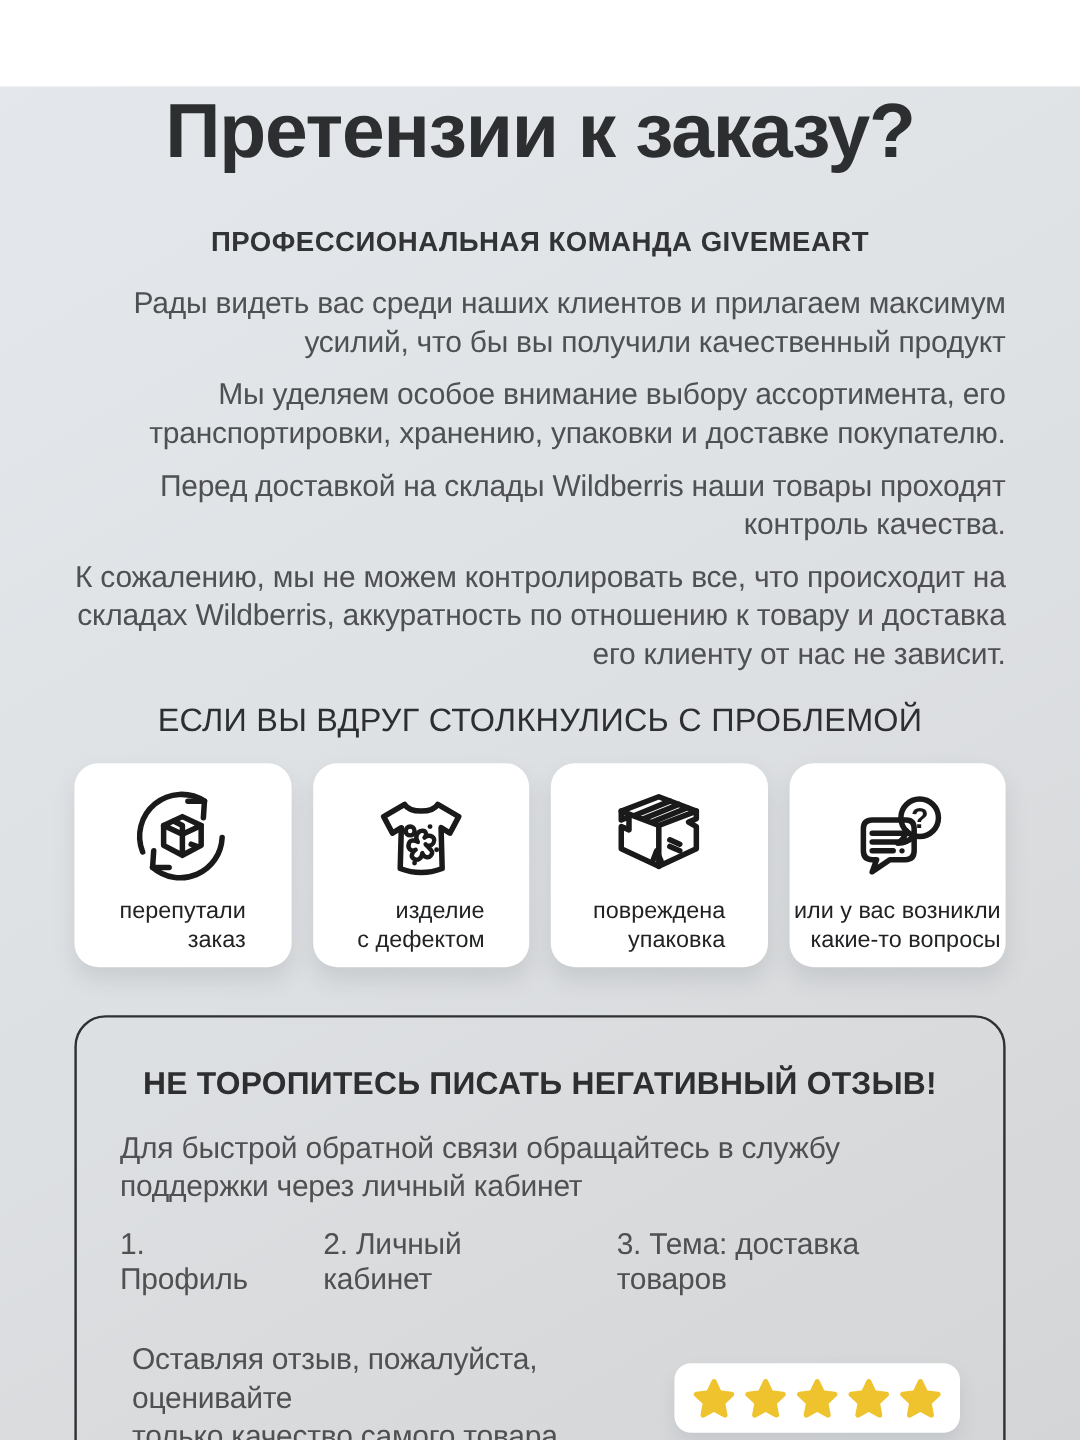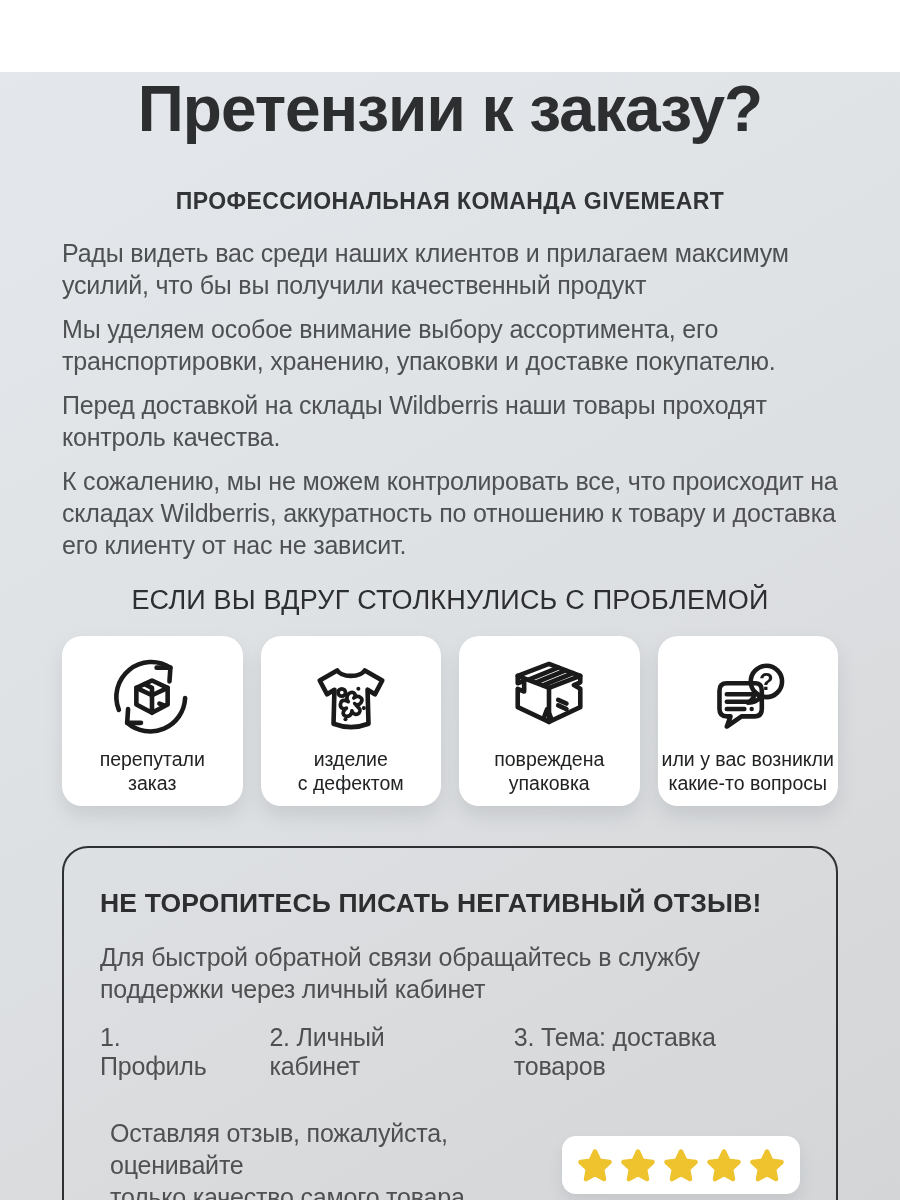--- a/index.html
+++ b/index.html
@@ -23,21 +23,21 @@
     color: #2c2e30;
   }
   .subtitle {
     margin: 42px 0 0;
     text-align: center;
     font-size: 23px;
     font-weight: 700;
     letter-spacing: 0.4px;
     color: #313335;
   }
-  .intro { margin: 22px 0 0; padding: 0 62px; }
+  .intro { margin: 22px 0 0; padding: 0 62px; text-align: right; }
   .para {
     margin: 0 0 12px;
     font-size: 25px;
     line-height: 32px;
     letter-spacing: -0.2px;
     color: #4e5052;
     white-space: pre-line;
   }
   .problems-heading {
     margin: 24px 0 0;
@@ -64,34 +64,34 @@
     align-items: center;
     justify-content: center;
     padding-top: 4px;
     box-sizing: border-box;
   }
   .card svg { width: 92px; height: 92px; flex: 0 0 auto; }
   .card-label {
     margin-top: 3px;
     font-size: 19.5px;
     line-height: 24px;
-    text-align: center;
+    text-align: right;
     color: #202224;
     white-space: pre-line;
   }
   .review-box {
     margin: 40px 62px 0;
     border: 2px solid #2e3032;
     border-radius: 26px;
     padding: 24px 36px 30px;
     box-sizing: border-box;
   }
   .review-heading {
     margin: 16px 0 0;
-    text-align: left;
+    text-align: center;
     font-size: 26.5px;
     font-weight: 700;
     letter-spacing: 0.2px;
     color: #2c2e30;
   }
   .review-text { margin: 22px 0 0; }
   .steps {
     display: flex;
     gap: 42px;
     margin-top: 18px;

